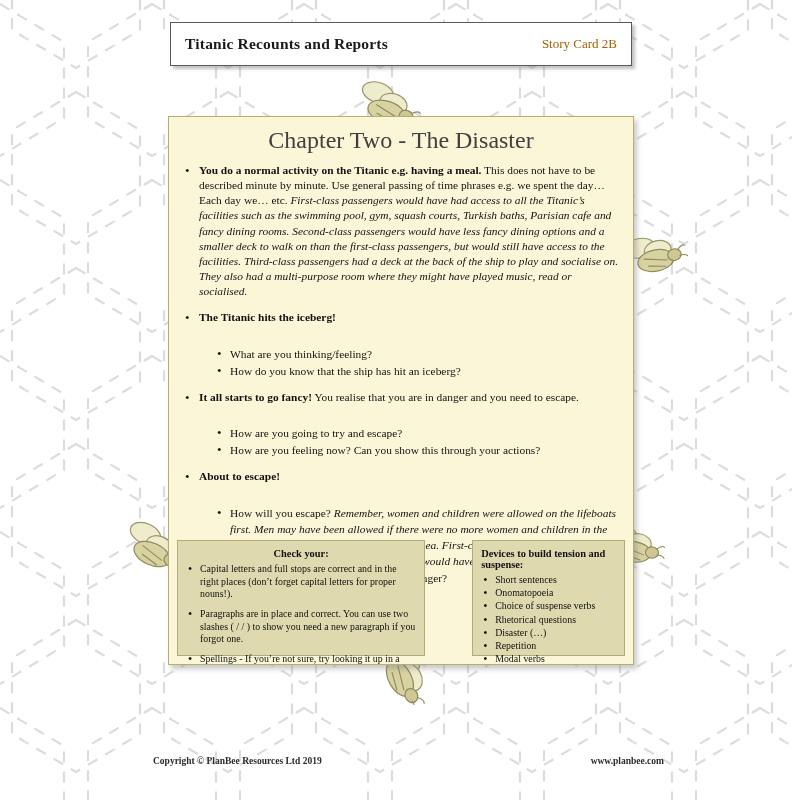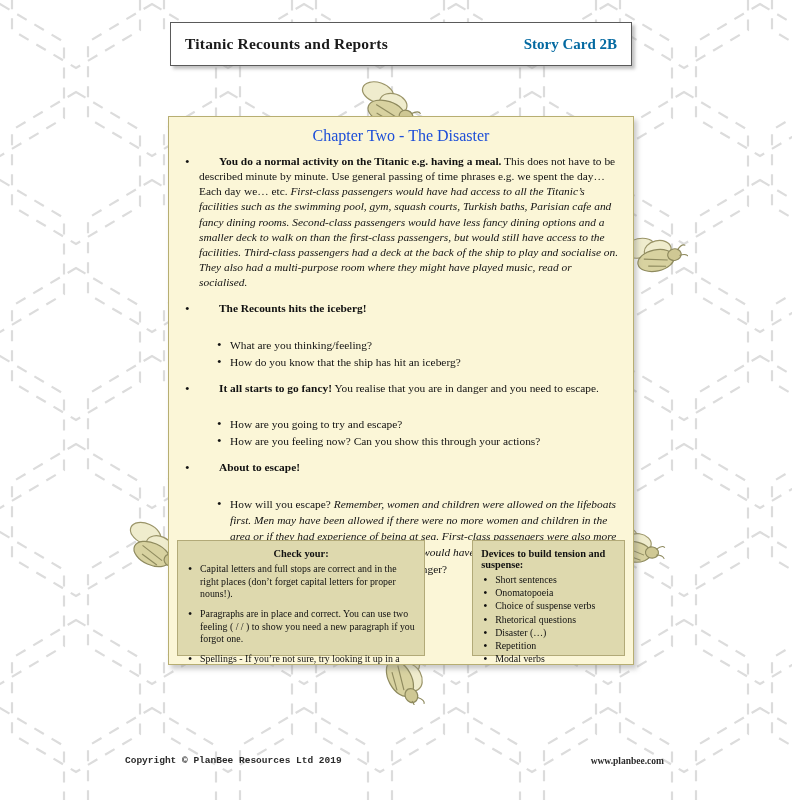--- a/index.html
+++ b/index.html
@@ -41,43 +41,43 @@
   }
   #header-title {
     font-family: "Liberation Serif", serif;
     font-weight: bold;
     font-size: 15.5px;
     color: #1a1a1a;
     letter-spacing: 0.2px;
   }
   #header-cardlabel {
     font-family: "Liberation Serif", serif;
-    font-weight: bold;
-    font-size: 15px;
-    color: #0369a1;
+    font-weight: normal;
+    font-size: 13px;
+    color: #a16207;
   }
 
   
   #story-card {
     position: absolute;
     left: 168px;
     top: 116px;
     width: 466px;
     height: 549px;
     background: #fbf6d7;
     border: 1px solid #b7ae72;
     box-shadow: 3px 4px 5px rgba(120,120,120,0.4);
     box-sizing: border-box;
     overflow: hidden;
   }
 
   #card-heading {
     text-align: center;
-    font-size: 16px;
-    color: #1d4ed8;
+    font-size: 24px;
+    color: #404040;
     margin: 10px 0 9px 0;
     font-family: "Liberation Serif", serif;
   }
 
   #card-body {
     padding: 0 14px 0 16px;
   }
 
   ul.lvl1 {
     list-style: none;
@@ -92,21 +92,21 @@
     line-height: 1.33;
     color: #111;
   }
   ul.lvl1 > li:before {
     content: "\2022";
     position: absolute;
     left: 0;
     top: -1px;
     font-size: 13px;
   }
-  .b { font-weight: bold; margin-left: 20px; }
+  .b { font-weight: bold; }
   .i { font-style: italic; }
 
   ul.lvl2 {
     list-style: none;
     margin: 20px 0 0 0;
     padding: 0 0 0 18px;
   }
   ul.lvl2 > li {
     position: relative;
     padding-left: 13px;
@@ -175,21 +175,21 @@
 
   
   #footer-left, #footer-right {
     position: absolute;
     bottom: 34px;
     font-family: "Liberation Serif", serif;
     font-weight: bold;
     font-size: 9.5px;
     color: #2b2b2b;
   }
-  #footer-left { left: 125px; font-family: Liberation Mono, monospace; }
+  #footer-left { left: 153px; }
   #footer-right { right: 128px; }
 
   
   .bee { position: absolute; }
 </style>
 </head>
 <body>
 
 <div id="page">
 
@@ -350,21 +350,21 @@
     <div id="card-heading">Chapter Two - The Disaster</div>
 
     <div id="card-body">
       <ul class="lvl1">
 
         <li>
           <span class="b">You do a normal activity on the Titanic e.g. having a meal.</span><span> This does not have to be described minute by minute. Use general passing of time phrases e.g. we spent the day… Each day we… etc. </span><span class="i">First-class passengers would have had access to all the Titanic’s facilities such as the swimming pool, gym, squash courts, Turkish baths, Parisian cafe and fancy dining rooms. Second-class passengers would have less fancy dining options and a smaller deck to walk on than the first-class passengers, but would still have access to the facilities. Third-class passengers had a deck at the back of the ship to play and socialise on. They also had a multi-purpose room where they might have played music, read or socialised.</span>
         </li>
 
         <li>
-          <span class="b">The Recounts hits the iceberg!</span>
+          <span class="b">The Titanic hits the iceberg!</span>
           <ul class="lvl2">
             <li>What are you thinking/feeling?</li>
             <li>How do you know that the ship has hit an iceberg?</li>
           </ul>
         </li>
 
         <li>
           <span class="b">It all starts to go fancy!</span><span> You realise that you are in danger and you need to escape.</span>
           <ul class="lvl2">
             <li>How are you going to try and escape?</li>
@@ -381,21 +381,21 @@
         </li>
 
       </ul>
     </div>
 
     <div id="bottom-row">
       <div class="bottom-box" id="check-box">
         <div class="box-title">Check your:</div>
         <ul class="boxlist">
           <li>Capital letters and full stops are correct and in the right places (don’t forget capital letters for proper nouns!).</li>
-          <li>Paragraphs are in place and correct. You can use two feeling ( / / ) to show you need a new paragraph if you forgot one.</li>
+          <li>Paragraphs are in place and correct. You can use two slashes ( / / ) to show you need a new paragraph if you forgot one.</li>
           <li>Spellings - If you’re not sure, try looking it up in a dictionary, ask your partner or an adult.</li>
         </ul>
       </div>
       <div class="bottom-box" id="devices-box">
         <div class="box-title left">Devices to build tension and suspense:</div>
         <ul class="boxlist tight">
           <li>Short sentences</li>
           <li>Onomatopoeia</li>
           <li>Choice of suspense verbs</li>
           <li>Rhetorical questions</li>

